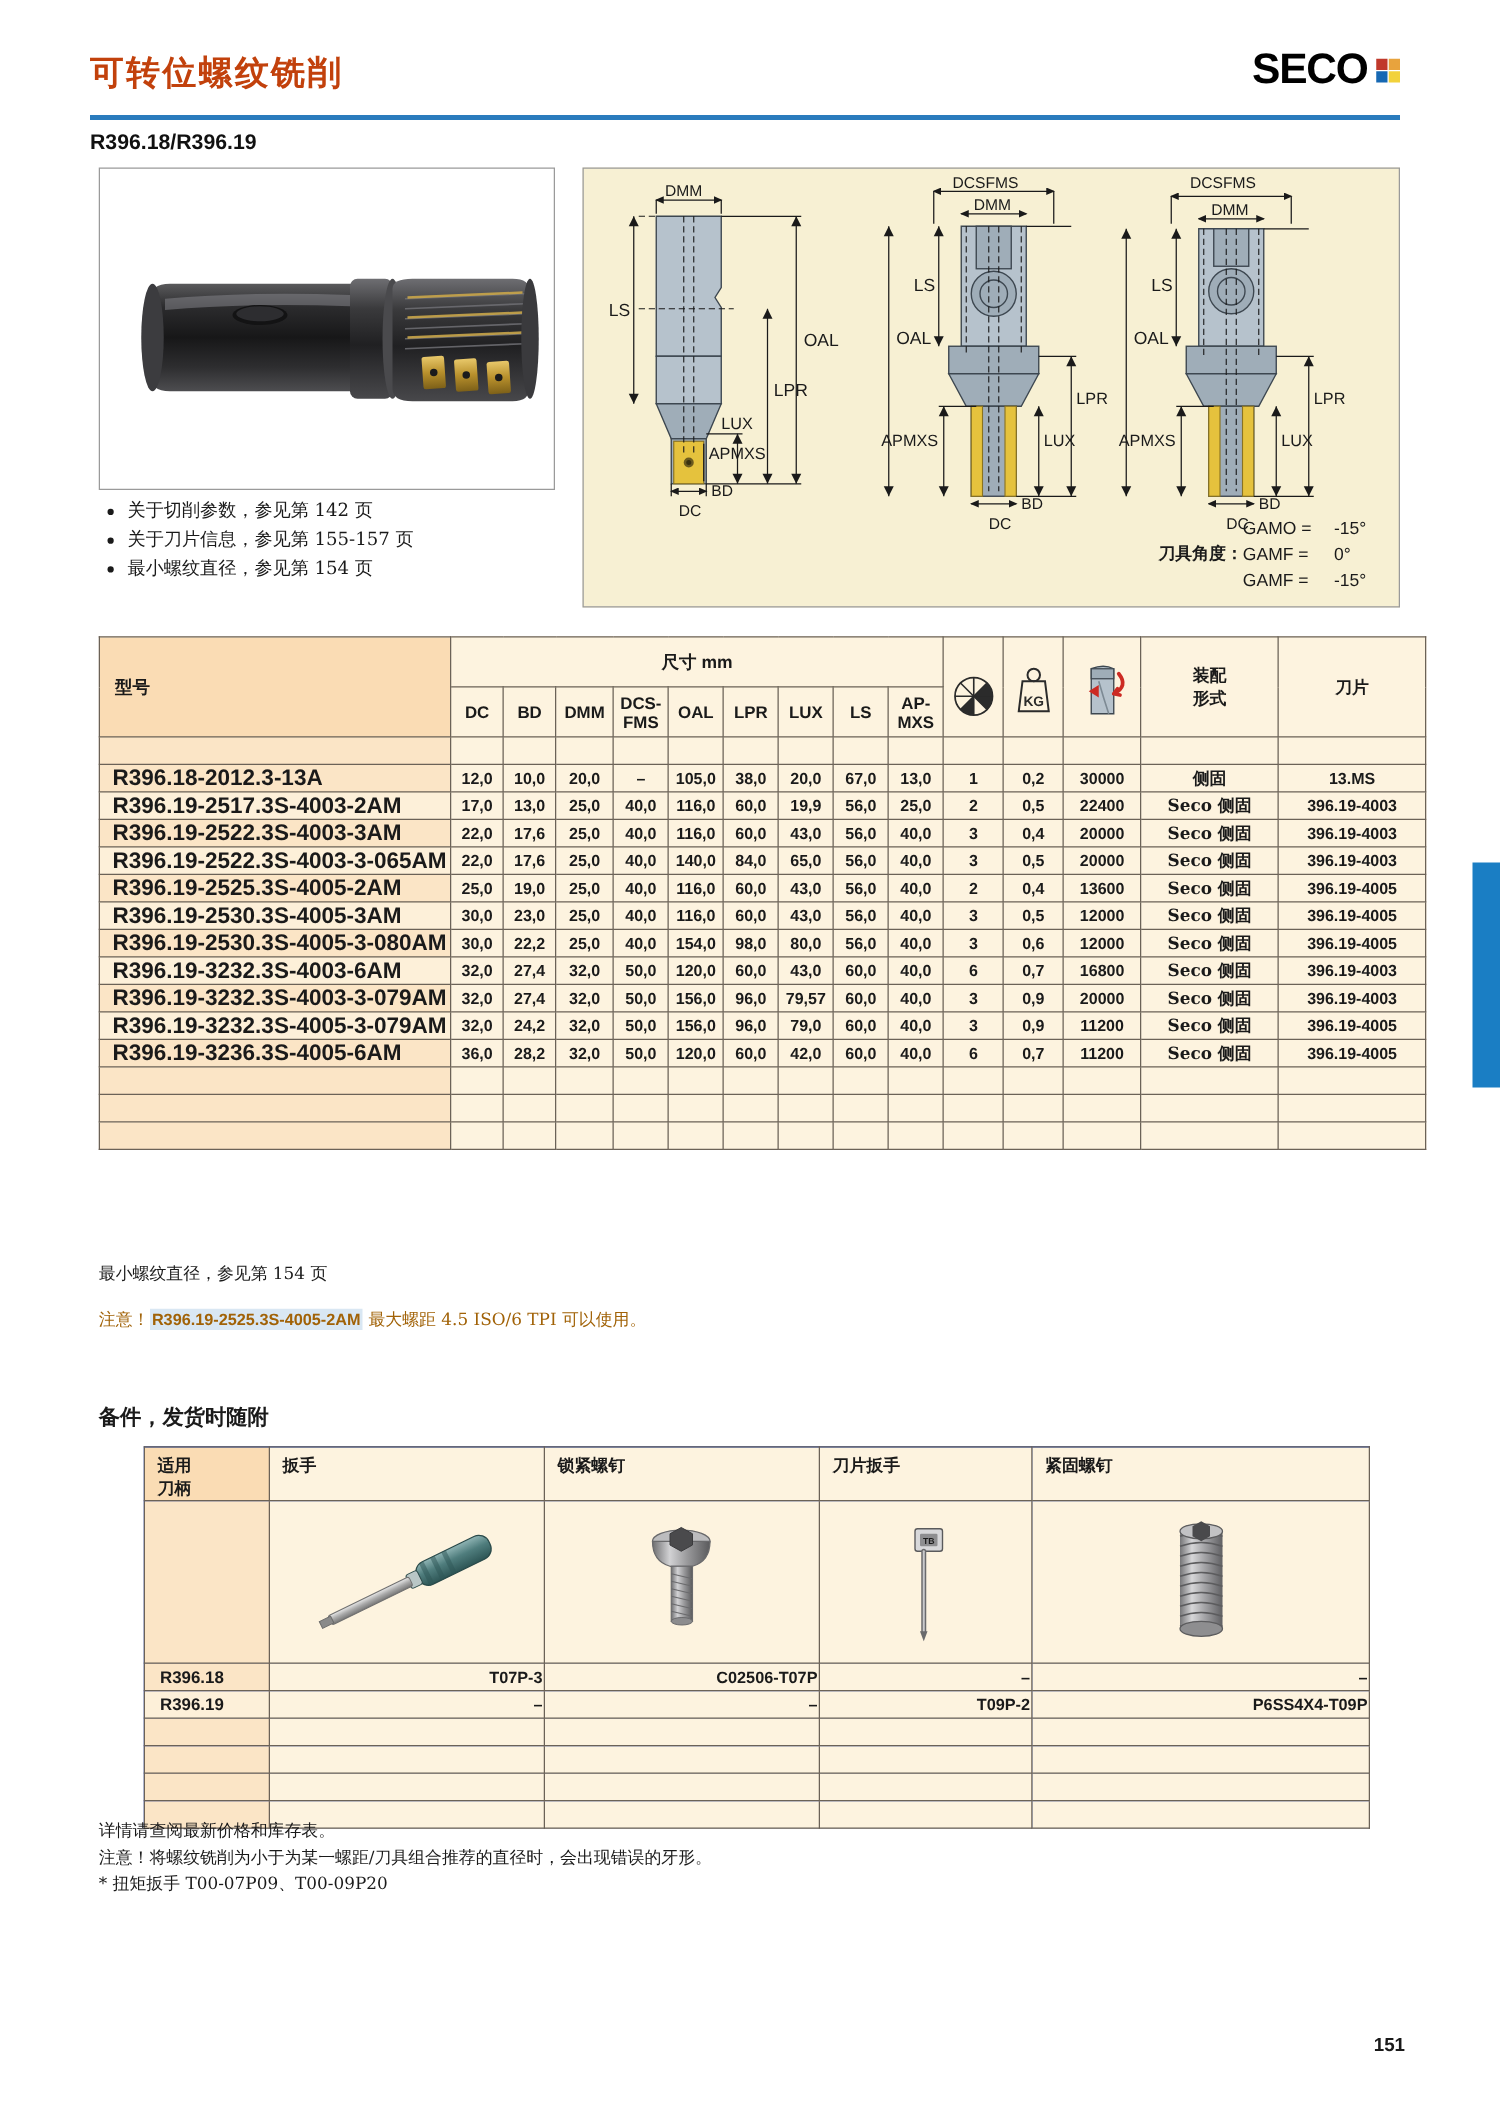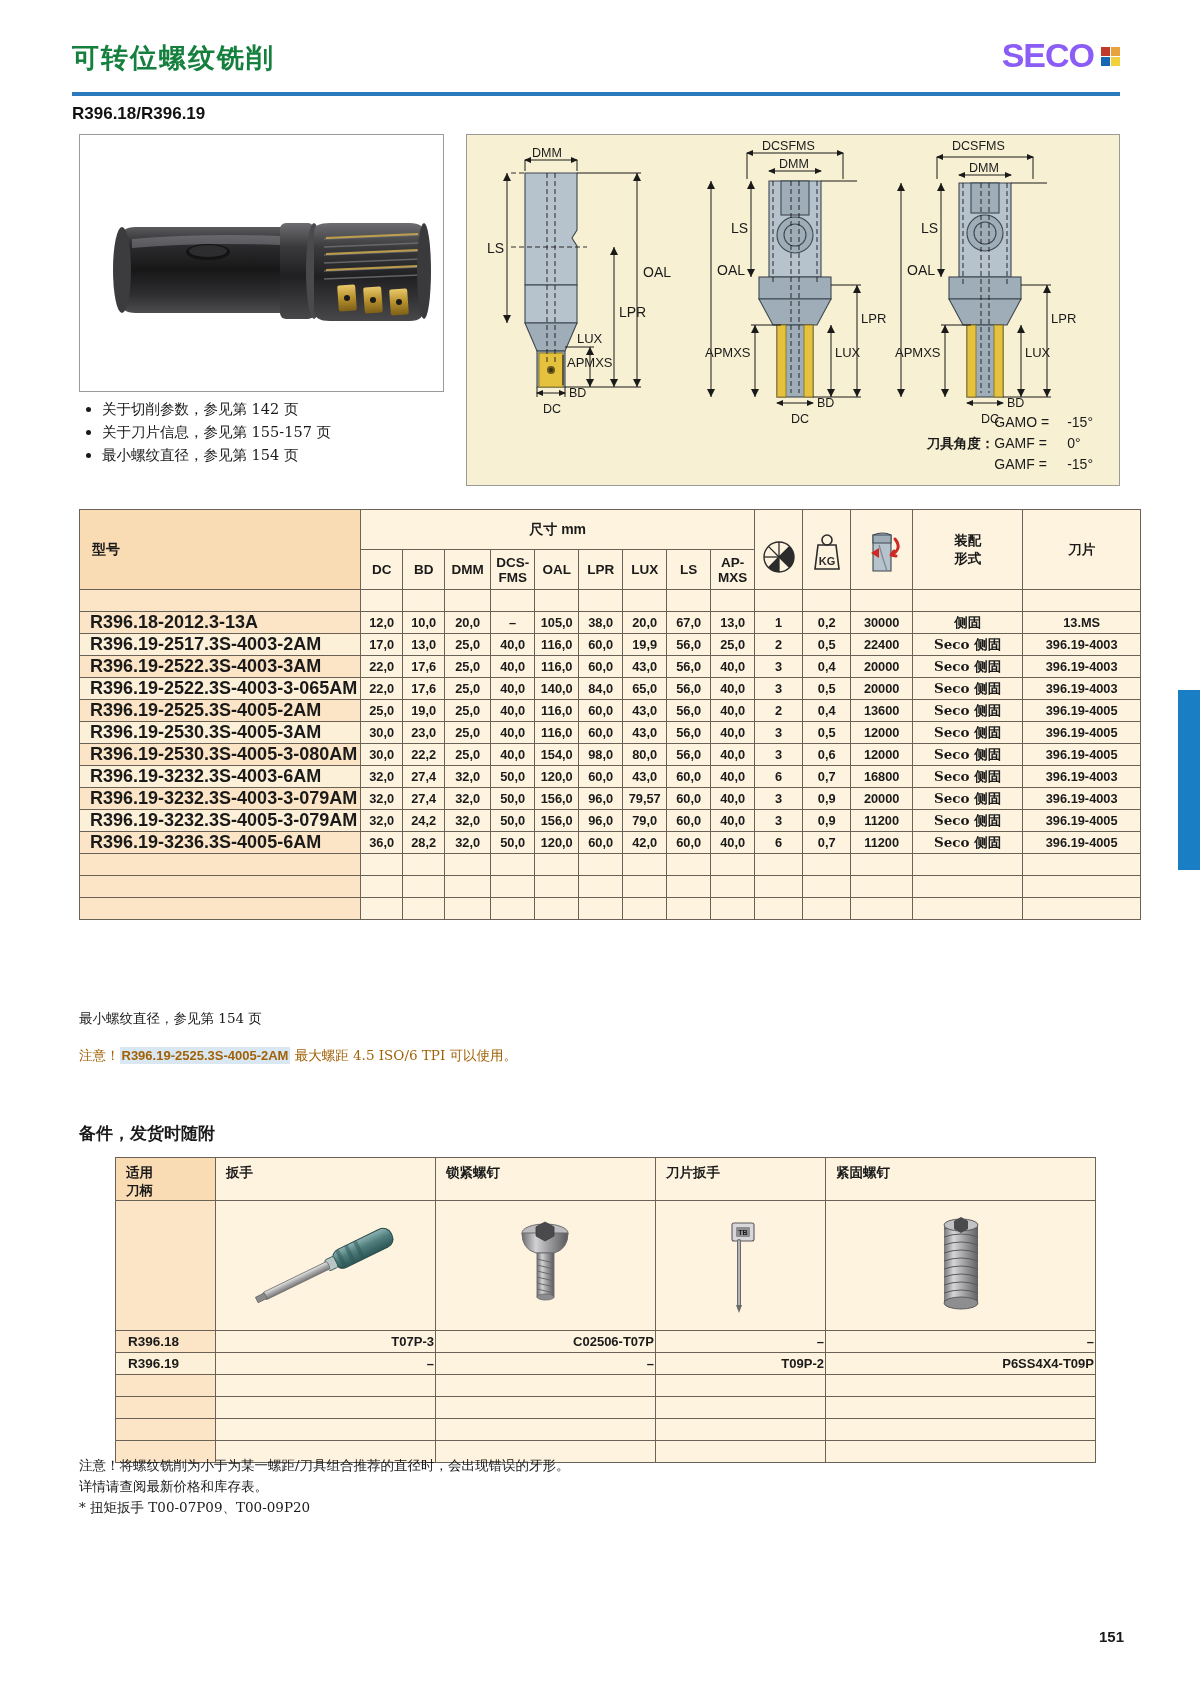--- a/index.html
+++ b/index.html
@@ -14,30 +14,30 @@
   }
   .page { position:relative; width:1200px; height:1697px; }
 
   
   .hdr { position:absolute; left:72px; top:34px; width:1048px; height:60px; }
   .hdr-title {
     font-family:"DejaVu Serif", serif;
     font-weight:700;
     font-size:27px;
     letter-spacing:2px;
-    color:#15803d;
+    color:#c2410c;
     position:absolute; left:0; top:6px;
   }
   .logo-wrap { position:absolute; right:0; top:4px; display:flex; align-items:center; gap:7px; }
   .logo-text {
     font-family:"Liberation Sans", sans-serif;
     font-weight:700;
     font-size:34px;
     letter-spacing:-1px;
-    color:#8b5cf6;
+    color:#000000;
     line-height:1;
     text-align:right;
   }
   .logo-sq { display:grid; grid-template-columns:9px 9px; grid-template-rows:9px 9px; gap:1px; margin-top:3px;}
   .logo-sq i { display:block; }
 
   .hdr-rule { position:absolute; left:72px; top:92px; width:1048px; height:4px; background:#2a7bbd; }
 
   .subtitle {
     position:absolute; left:72px; top:104px;
@@ -964,21 +964,21 @@
           <td class="val first"></td>
           <td class="val"></td>
           <td class="val"></td>
           <td class="val"></td>
           <td class="val"></td>
         </tr>
       </tbody>
   </table>
 
   <div class="footnotes">
+    <div>详情请查阅最新价格和库存表。</div>
     <div>注意！将螺纹铣削为小于为某一螺距/刀具组合推荐的直径时，会出现错误的牙形。</div>
-    <div>详情请查阅最新价格和库存表。</div>
     <div>* 扭矩扳手 T00-07P09、T00-09P20</div>
   </div>
 
   <div class="pageno">151</div>
   <div class="side-tab"></div>
 
 </div>
 
 </body></html>

